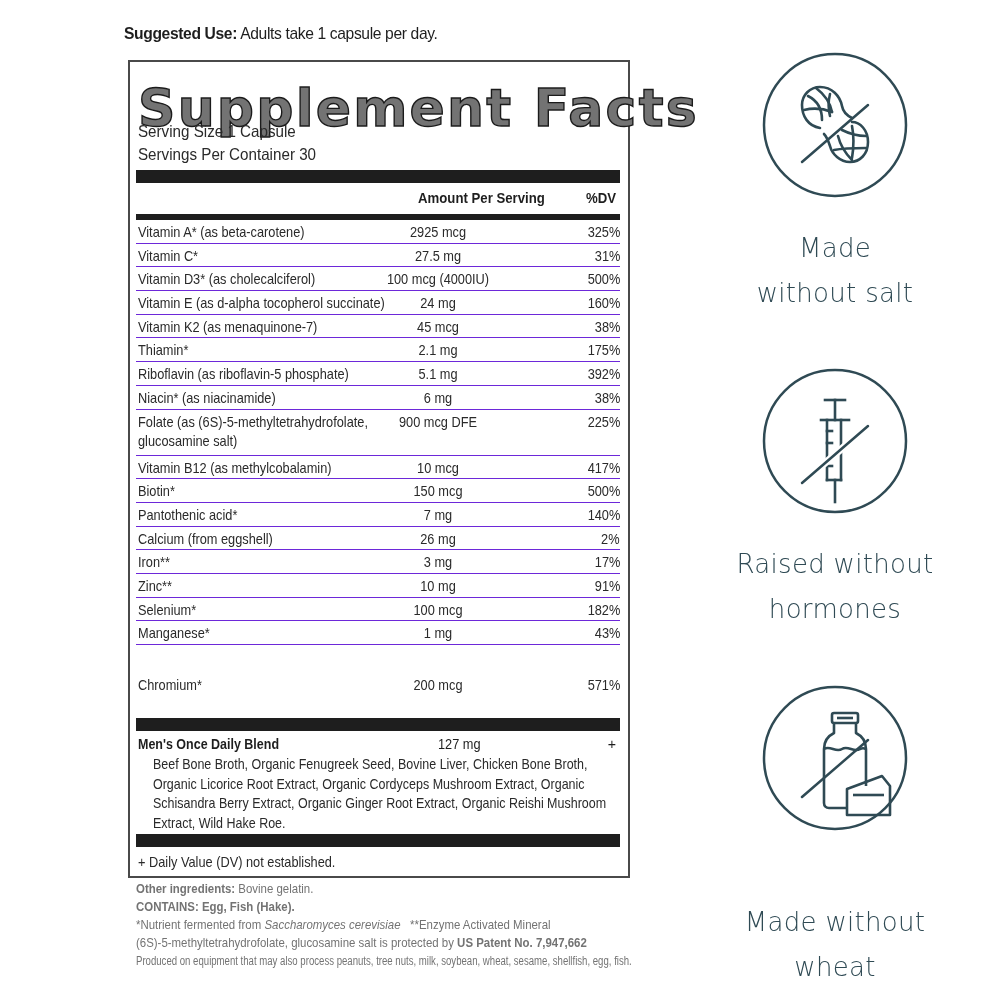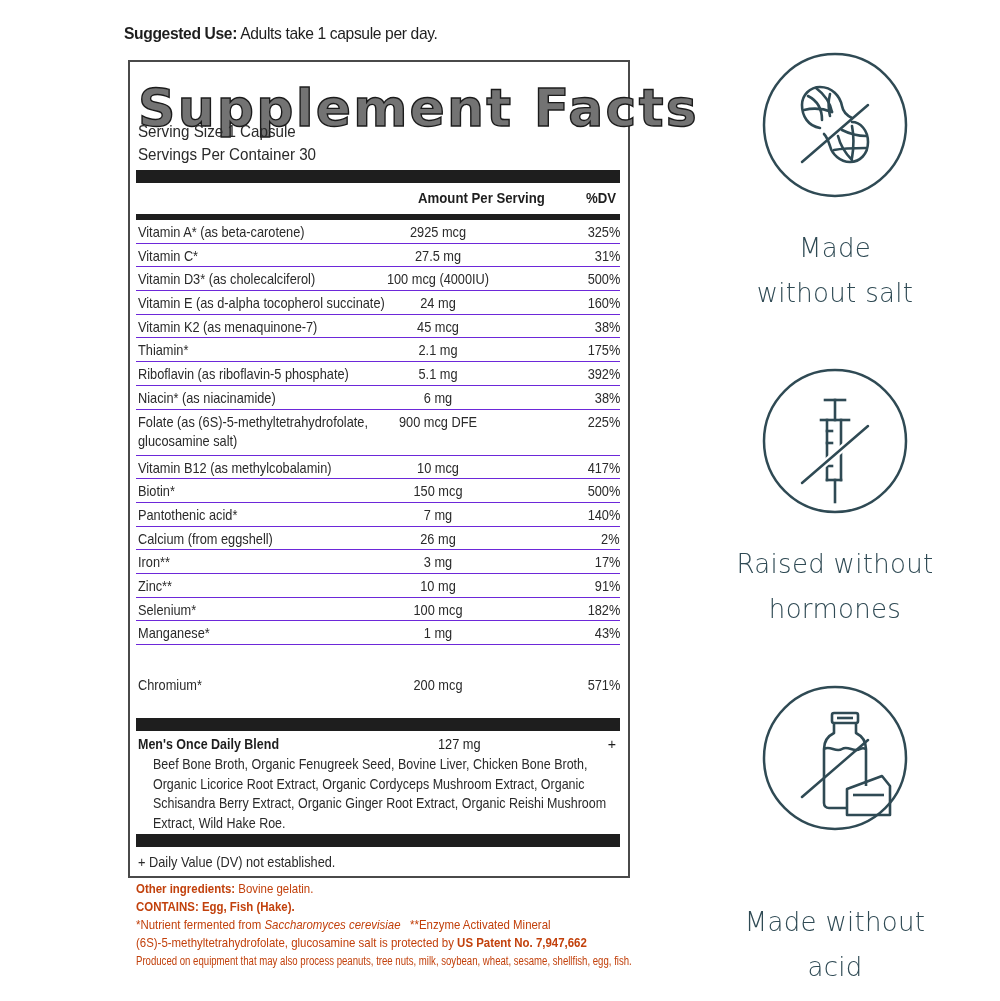--- a/index.html
+++ b/index.html
@@ -34,21 +34,21 @@
     .row .dv { position: absolute; right: 0; top: 3px; white-space: nowrap; transform: scaleX(0.9); transform-origin: right top; line-height: 19px; }
 
     .blend { position: absolute; left: 8px; right: 8px; top: 674px; }
     .blend-name { position: absolute; left: 0; top: 0; font-size: 14.2px; font-weight: 700; white-space: nowrap; transform: scaleX(0.88); transform-origin: left top; }
     .blend-amt { position: absolute; left: 300px; top: 0; font-size: 14.2px; white-space: nowrap; transform: scaleX(0.9); transform-origin: left top; }
     .blend-dv { position: absolute; right: 4px; top: 0; font-size: 14.2px; }
     .blend-ingr { position: absolute; left: 15px; top: 19px; width: 480px; font-size: 14.2px; line-height: 19.5px; color: #2a2a2a; transform: scaleX(0.88); transform-origin: left top; width: 540px; }
 
     .dv-note { position: absolute; left: 8px; top: 792px; font-size: 14.2px; color: #2a2a2a; white-space: nowrap; transform: scaleX(0.9); transform-origin: left top; }
 
-    .footer { position: absolute; left: 136px; top: 880px; font-size: 13px; color: #c2410c; line-height: 18px; }
+    .footer { position: absolute; left: 136px; top: 880px; font-size: 13px; color: #737373; line-height: 18px; }
     .footer .line { white-space: nowrap; transform: scaleX(0.88); transform-origin: left top; }
     .footer .line.small { font-size: 12px; transform: scaleX(0.8); }
     .footer b { font-weight: 700; }
     .footer i { font-style: italic; }
 
     .badge { position: absolute; left: 730px; width: 210px; text-align: center; }
     .badge svg { display: block; margin: 0 auto; }
     .badge-label { font-family: "DejaVu Sans", sans-serif; font-size: 26px; color: #2f4a54; line-height: 45px; font-weight: 300; letter-spacing: 0.3px; }
     .badge.b1 { top: 50px; }
     .badge.b2 { top: 366px; }
@@ -243,15 +243,15 @@
       <path d="M74 40 L74 50 C66 54 64 60 64 66 L64 120 C64 123 66 125 69 125 L86 125"></path>
       <path d="M96 40 L96 50 C104 54 106 60 106 66 L106 103"></path>
       <path d="M64 66 C70 62 76 70 82 66 C88 62 94 70 100 66 C102 65 104 65 106 66"></path>
       <path d="M87 110 L87 132 L130 132 L130 103 L122 93 L87 106 Z"></path>
       <line x1="93" y1="112" x2="124" y2="112"></line>
     </g>
     <line x1="42" y1="114" x2="108" y2="57" stroke="#2f4a54" stroke-width="2.5" stroke-linecap="round"></line>
   </svg>
   <div class="label-wrap" style="top:176px;margin-top:41px;">
     <div class="badge-label">Made without</div>
-    <div class="badge-label">acid</div>
+    <div class="badge-label">wheat</div>
   </div>
 </div>
 
 </body></html>

